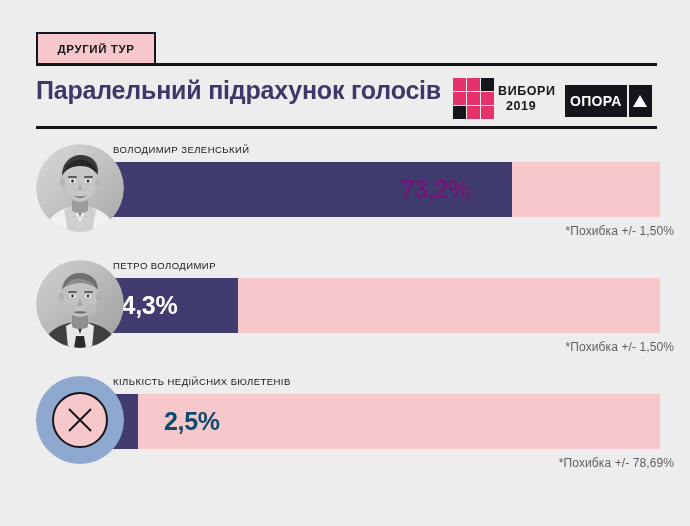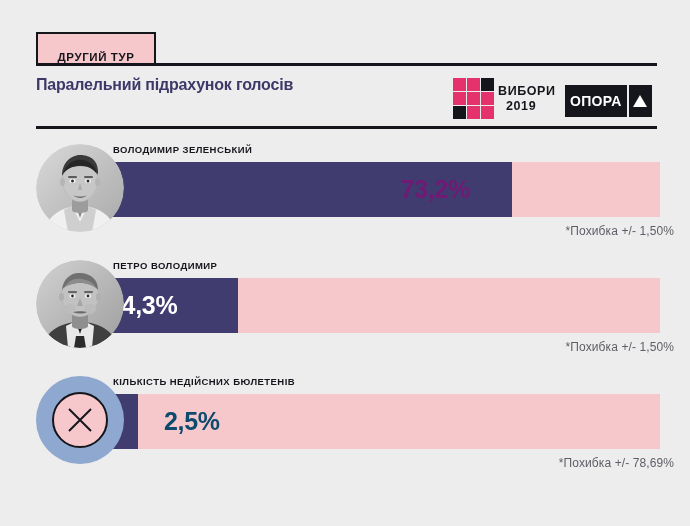--- a/index.html
+++ b/index.html
@@ -25,21 +25,21 @@
   .round-badge {
     position: absolute;
     left: 36px;
     top: 32px;
     width: 120px;
     height: 33px;
     background: #f6c8cb;
     border: 2px solid #15161c;
     box-sizing: border-box;
     display: flex;
-    align-items: flex-end;
+    align-items: center;
     justify-content: center;
   }
   .round-badge-label {
     font-size: 11.5px;
     font-weight: bold;
     letter-spacing: 0.6px;
     color: #15161c;
     white-space: nowrap;
   }
 
@@ -50,21 +50,21 @@
     height: 3px;
     background: #15161c;
   }
   .rule-top { top: 63px; }
   .rule-bottom { top: 126px; }
 
   .headline {
     position: absolute;
     left: 36px;
     top: 76px;
-    font-size: 16px;
+    font-size: 25px;
     font-weight: bold;
     color: #3d3868;
     letter-spacing: -0.2px;
     white-space: nowrap;
   }
 
   
   .vybory-logo {
     position: absolute;
     left: 453px;
@@ -146,21 +146,21 @@
   }
   .row-0 { top: 140px; }
   .row-1 { top: 256px; }
   .row-2 { top: 372px; }
 
   .row-name {
     position: absolute;
     left: 113px;
     top: 4px;
     font-size: 9.5px;
-    font-weight: bold;
+    font-weight: normal;
     letter-spacing: 0.45px;
     color: #15161c;
     white-space: nowrap;
   }
 
   .bar-track {
     position: absolute;
     left: 80px;
     top: 22px;
     width: 580px;

